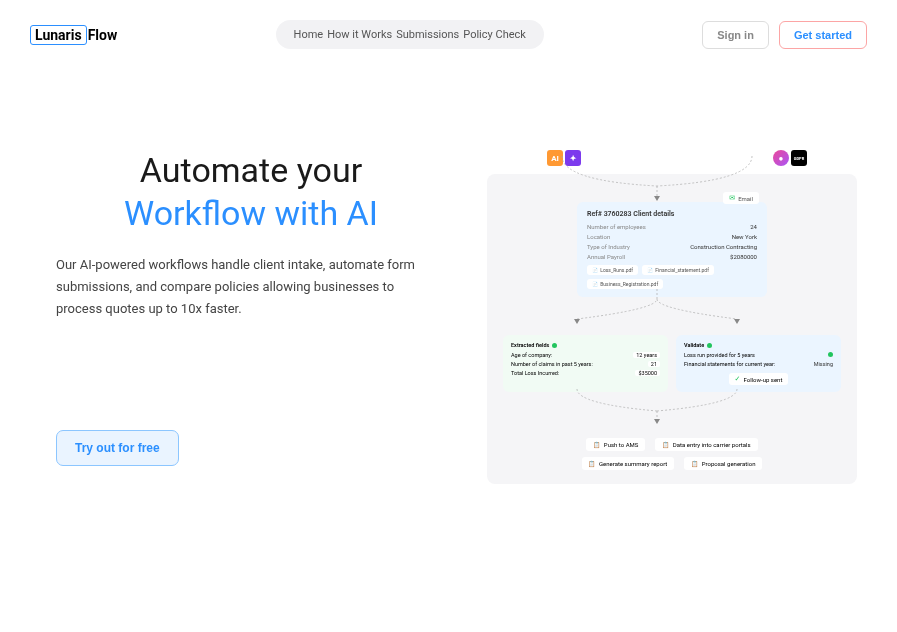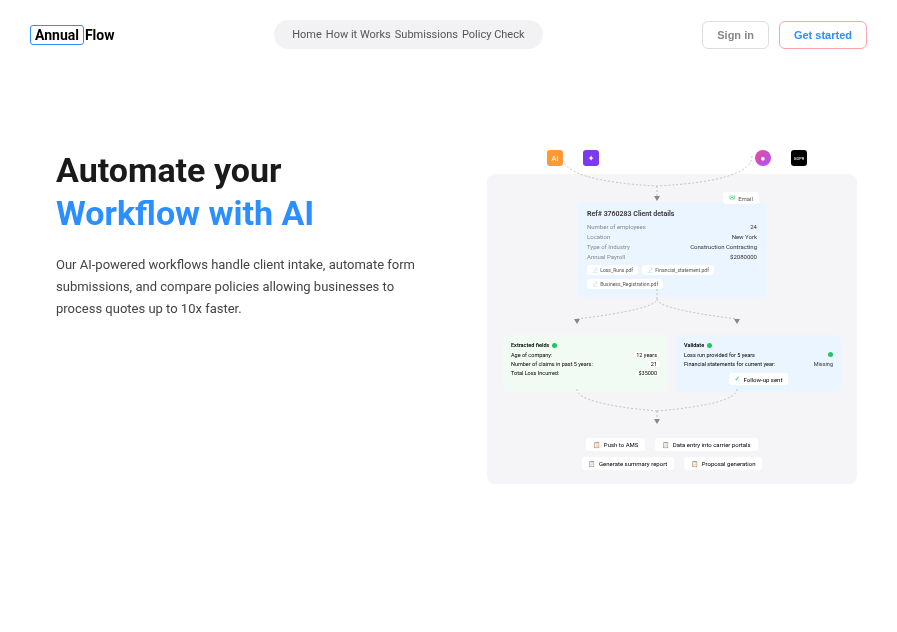--- a/index.html
+++ b/index.html
@@ -13,30 +13,30 @@
 .nav { background: #f2f2f4; border-radius: 20px; padding: 8px 18px; display: flex; gap: 4px; }
 .nav-item { font-size: 11px; color: #555; cursor: pointer; }
 
 .actions { display: flex; gap: 10px; }
 .btn { font-size: 11px; padding: 7px 14px; border-radius: 6px; cursor: pointer; border: 1px solid transparent; }
 .btn-signin { border: 1px solid #ddd; color: #888; background: #fff; font-weight: 600; }
 .btn-started { border: 1px solid #fca5a5; color: #2b8fff; background: #fff; font-weight: 600; }
 
 .hero { padding: 100px 0 0 56px; display: flex; }
 .hero-left { width: 390px; }
-.hero-title { font-size: 34px; font-weight: 700; color: #1a1a1a; line-height: 1.25; }
+.hero-title { font-size: 34px; font-weight: 400; color: #1a1a1a; line-height: 1.25; text-align: center; }
 .hero-title-accent { color: #2b8fff; }
 .hero-desc { margin-top: 20px; font-size: 13px; color: #444; line-height: 1.7; max-width: 360px; }
 .hero-buttons { margin-top: 110px; display: flex; gap: 14px; }
 .btn-try { background: #eaf4ff; border: 1px solid #8cc6ff; color: #2b8fff; font-weight: 600; font-size: 12px; padding: 10px 18px; border-radius: 7px; cursor: pointer; }
 .btn-call { background: #fff; border: 1px solid #ddd; color: #999; font-size: 12px; padding: 10px 18px; border-radius: 7px; cursor: pointer; }
 
 .diagram-area { position: absolute; right: 40px; top: 150px; width: 370px; }
 .icon-row { display: flex; justify-content: space-between; padding: 0 50px 0 60px; margin-bottom: 8px; }
-.icon-pair { display: flex; gap: 20px; }
+.icon-pair { display: flex; gap: 2px; font-weight: bold; }
 .app-icon { width: 16px; height: 16px; border-radius: 3px; display: flex; align-items: center; justify-content: center; font-size: 8px; color: #fff; }
 .ic-orange { background: #ff9933; }
 .ic-purple { background: #7c3aed; }
 .ic-pink { background: linear-gradient(135deg, #ec4899, #a855f7); border-radius: 50%; }
 .ic-black { background: #000; }
 
 .diagram-box { background: #f5f5f7; border-radius: 8px; padding: 28px 16px 14px 16px; position: relative; }
 
 .card { background: #fff; border-radius: 6px; padding: 8px 10px; font-size: 6px; color: #555; margin-bottom: 10px; }
 .card-blue { background: #ebf5ff; }
@@ -69,21 +69,21 @@
 .action-chip { background: #fff; border-radius: 3px; padding: 3px 7px; font-size: 6px; display: flex; align-items: center; gap: 3px; }
 .action-chip::before { content: "📋"; font-size: 6px; }
 
 svg.connector { position: absolute; pointer-events: none; }
 </style>
 </head>
 <body>
 
 <div class="header">
   <div class="logo">
-    <span class="logo-box">Annual</span>
+    <span class="logo-box">Lunaris</span>
       <span class="logo-text">Flow</span>
   </div>
   <div class="nav">
     <span class="nav-item">Home</span>
     <span class="nav-item">How it Works</span>
     <span class="nav-item">Submissions</span>
     <span class="nav-item">Policy Check</span>
   </div>
   <div class="actions">
     <button class="btn btn-signin">Sign in</button>
@@ -92,20 +92,21 @@
 </div>
 
 <div class="hero">
   <div class="hero-left">
     <h1 class="hero-title">
       <span>Automate your</span><br>
       <span class="hero-title-accent">Workflow with AI</span>
     </h1>
     <p class="hero-desc">Our AI-powered workflows handle client intake, automate form submissions, and compare policies allowing businesses to process quotes up to 10x faster.</p>
     <div class="hero-buttons">
+      <button class="btn-try">Try out for free</button>
     </div>
   </div>
 </div>
 
 <div class="diagram-area">
   <div class="icon-row">
     <div class="icon-pair">
       <div class="app-icon ic-orange">AI</div>
       <div class="app-icon ic-purple">✦</div>
     </div>

